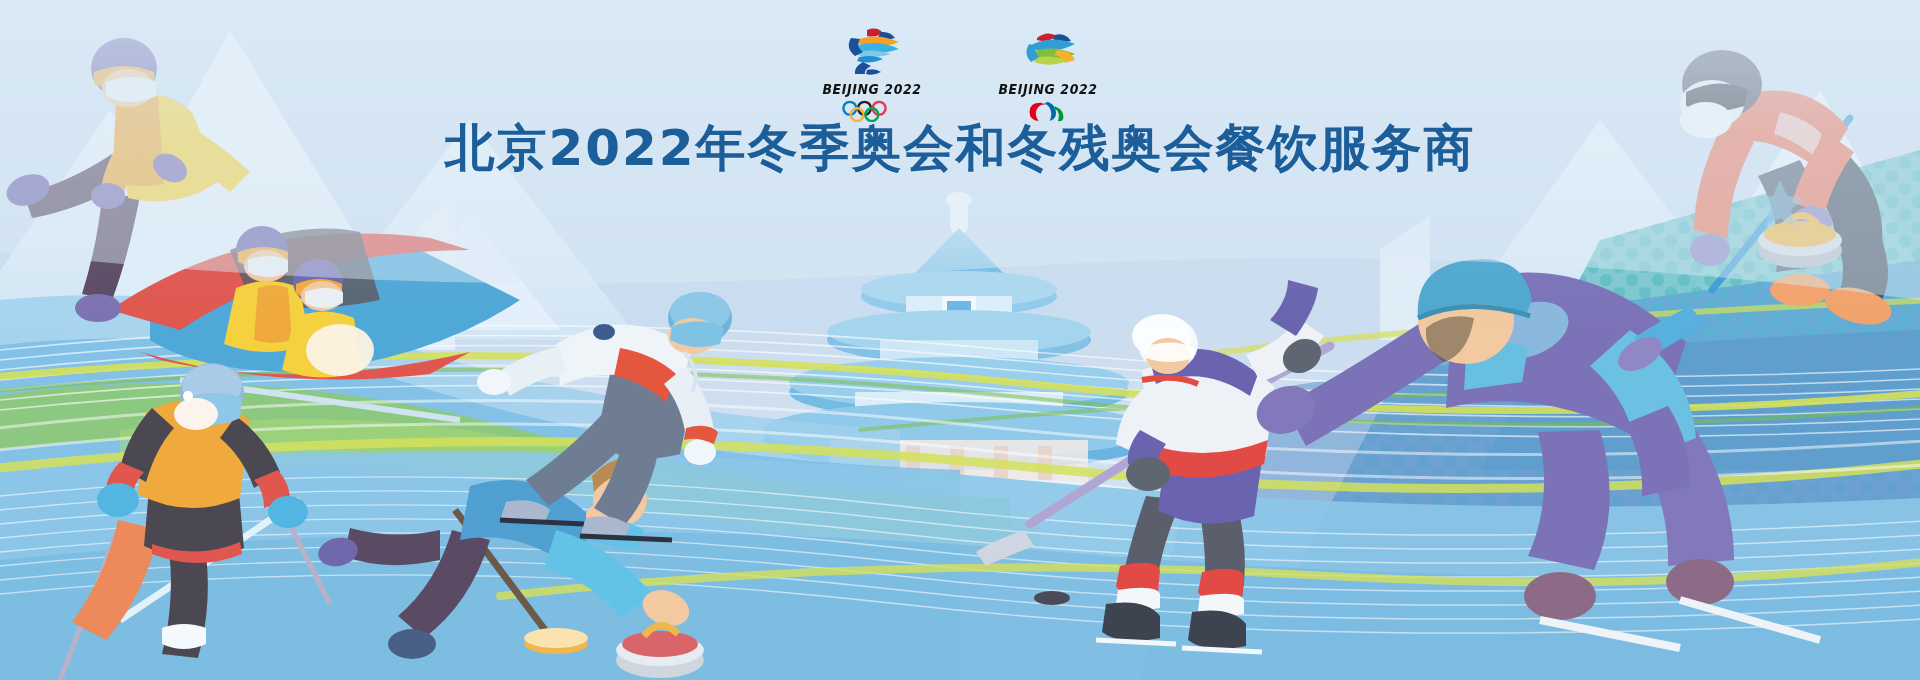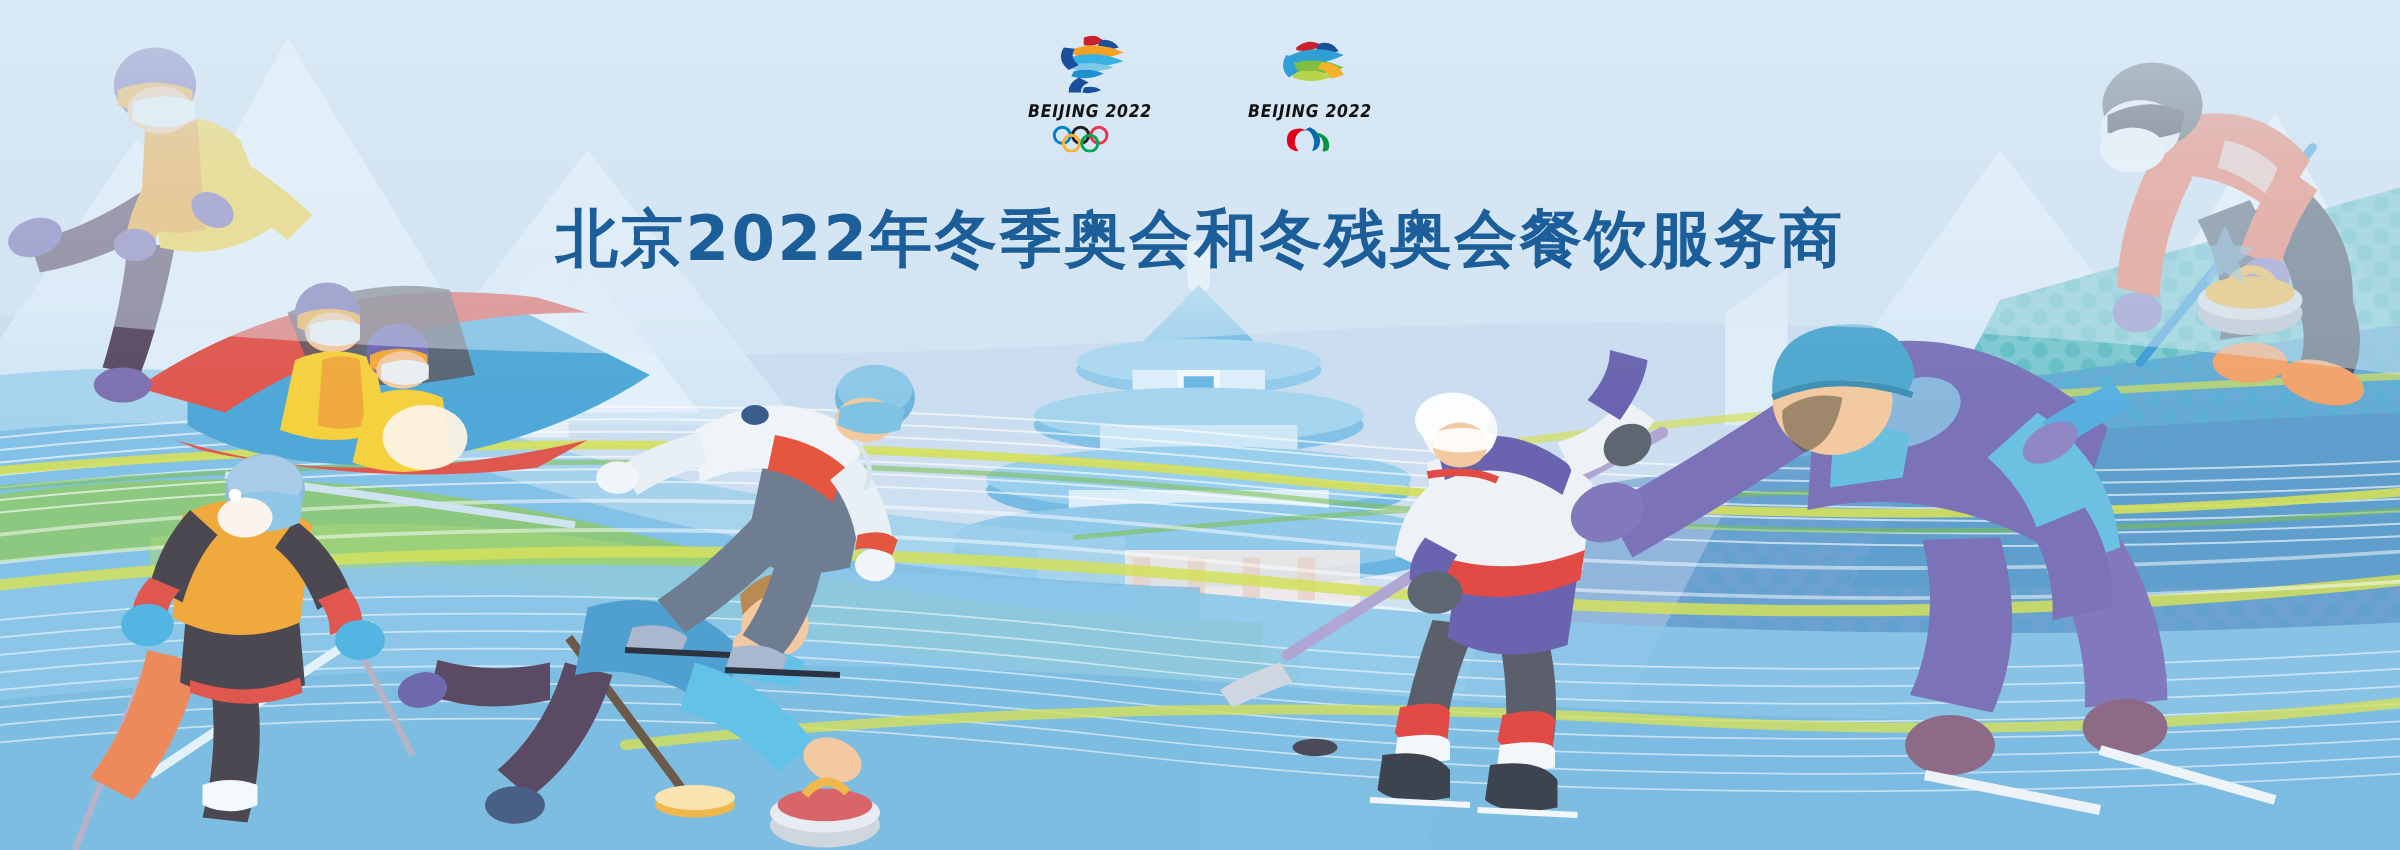--- a/index.html
+++ b/index.html
@@ -36,21 +36,20 @@
   
   #page-title {
     position:absolute; left:0; right:0; top:117px;
     text-align:center; z-index:41;
     font-family:"DejaVu Sans","Liberation Sans",sans-serif;
     font-weight:700;
     font-size:50px; line-height:62px;
     letter-spacing:2px;
     color:#1b5e99;
     text-shadow:0 1px 0 rgba(255,255,255,.25);
-    margin-top:43px;
   }
 </style>
 </head>
 <body>
 
 <div id="banner">
 
   <div class="layer">
     <svg viewBox="0 0 1920 680" preserveAspectRatio="none">
       <defs>

